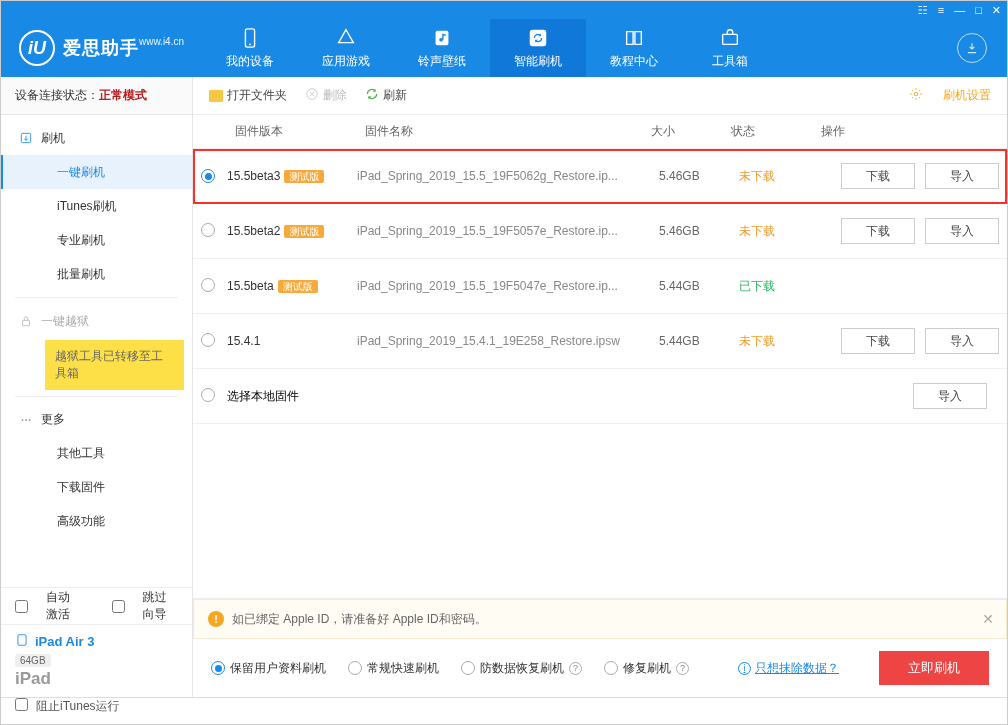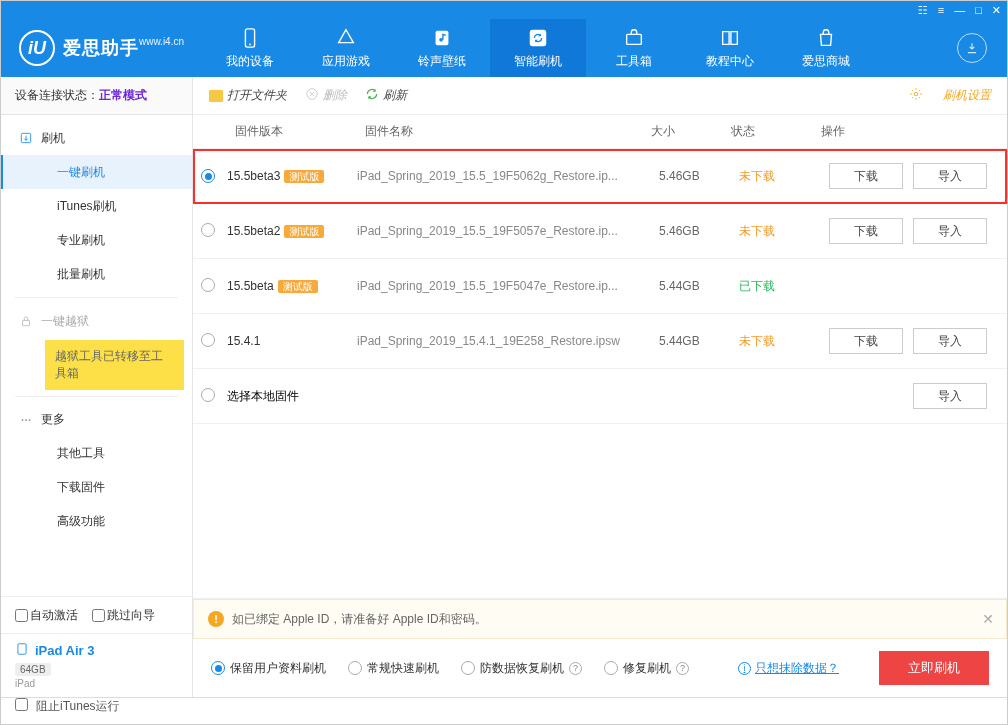--- a/index.html
+++ b/index.html
@@ -24,42 +24,42 @@
 
 .dl-circle { width: 30px; height: 30px; border: 1.5px solid rgba(255,255,255,0.7); border-radius: 50%; display: flex; align-items: center; justify-content: center; margin: 0 20px; cursor: pointer; }
 .dl-circle svg { width: 14px; height: 14px; fill: rgba(255,255,255,0.8); }
 
 
 .body { display: flex; height: 620px; }
 
 
 .sidebar { width: 192px; border-right: 1px solid #e5e5e5; display: flex; flex-direction: column; font-size: 12px; color: #333; }
 .conn-status { height: 38px; display: flex; align-items: center; padding: 0 14px; border-bottom: 1px solid #e5e5e5; background: #fafafa; }
-.conn-status b { color: #6d28d9; }
+.conn-status b { color: #b91c1c; }
 
 .side-group { padding: 6px 0; }
 .side-item { height: 34px; display: flex; align-items: center; padding-left: 18px; gap: 8px; cursor: pointer; color: #333; }
 .side-item.indent { padding-left: 56px; }
 .side-item.active { background: #e8f2fc; color: #1989e6; border-left: 2px solid #1989e6; padding-left: 54px; }
 .side-item.disabled { color: #aaa; }
 .side-icon { width: 14px; height: 14px; }
 .side-icon svg { width: 14px; height: 14px; }
 .side-note { margin: 2px 8px 4px 44px; background: #fde047; padding: 8px 10px; color: #666; line-height: 1.4; }
 .side-sep { height: 1px; background: #eee; margin: 6px 14px; }
 
 .sidebar-bottom { margin-top: auto; border-top: 1px solid #eee; }
-.auto-row { height: 36px; display: flex; align-items: center; padding: 0 14px; gap: 2px; font-size: 12px; }
+.auto-row { height: 36px; display: flex; align-items: center; padding: 0 14px; gap: 18px; font-size: 12px; }
 .device-row { padding: 8px 14px; border-top: 1px solid #eee; }
 .device-name { color: #1989e6; font-size: 13px; font-weight: bold; display: flex; align-items: center; gap: 6px; }
 .device-badge { background: #eee; color: #666; font-size: 10px; padding: 1px 5px; border-radius: 3px; font-weight: normal; }
-.device-sub { color: #999; font-size: 10px; margin-top: 2px; }
+.device-sub { color: #999; font-size: 17px; margin-top: 2px; font-weight: bold; }
 
 
 .main { flex: 1; display: flex; flex-direction: column; position: relative; }
-.toolbar { height: 38px; display: flex; align-items: center; padding: 0 16px; border-bottom: 1px solid #eee; font-size: 12px; gap: 18px; font-style: italic; }
+.toolbar { height: 38px; display: flex; align-items: center; padding: 0 16px; border-bottom: 1px solid #eee; font-size: 12px; gap: 18px; }
 .tool-item { display: flex; align-items: center; gap: 4px; cursor: pointer; color: #444; }
 .tool-item.disabled { color: #bbb; }
 .tool-folder { width: 14px; height: 12px; background: #f7c744; border-radius: 1px; position: relative; }
 .tool-settings { margin-left: auto; color: #f5a623; display: flex; align-items: center; gap: 20px; cursor: pointer; }
 
 .table-head { height: 34px; display: flex; align-items: center; padding: 0 16px; font-size: 12px; color: #666; border-bottom: 1px solid #eee; }
 .col-radio { width: 26px; }
 .col-version { width: 130px; }
 .col-name { flex: 1; }
 .col-size { width: 80px; text-align: left; }
@@ -70,21 +70,21 @@
 .fw-row.highlight { outline: 2px solid #ff2c2c; outline-offset: -2px; }
 .radio { width: 14px; height: 14px; border: 1.5px solid #aaa; border-radius: 50%; display: inline-flex; align-items: center; justify-content: center; }
 .radio.checked { border-color: #1989e6; }
 .radio.checked::after { content: ""; width: 7px; height: 7px; background: #1989e6; border-radius: 50%; }
 .version-text { color: #333; font-weight: 500; }
 .beta-badge { background: #f7a93b; color: #fff; font-size: 10px; padding: 1px 5px; border-radius: 2px; margin-left: 4px; }
 .fw-name { color: #888; }
 .fw-size { color: #666; }
 .status-not { color: #f59a23; }
 .status-done { color: #27b85e; }
-.btn { width: 74px; height: 26px; border: 1px solid #ccc; background: #fff; font-size: 12px; cursor: pointer; color: #444; }
+.btn { width: 74px; height: 26px; border: 1px solid #ccc; background: #fff; font-size: 12px; cursor: pointer; color: #444; margin-left: 12px; }
 .btn + .btn { margin-left: 10px; }
 
 
 .bottom-area { position: absolute; left: 0; right: 0; bottom: 0; border-top: 1px solid #eee; }
 .notice { background: #fffdf3; border: 1px solid #f3ead0; margin: 0; height: 40px; display: flex; align-items: center; padding: 0 14px; font-size: 12px; color: #666; gap: 8px; position: relative; }
 .notice-icon { width: 16px; height: 16px; background: #f5a623; border-radius: 50%; color: #fff; display: flex; align-items: center; justify-content: center; font-weight: bold; font-size: 11px; }
 .notice-close { position: absolute; right: 12px; color: #aaa; cursor: pointer; font-size: 14px; }
 
 .options-row { height: 58px; display: flex; align-items: center; padding: 0 18px; font-size: 12px; gap: 22px; }
 .opt { display: flex; align-items: center; gap: 5px; cursor: pointer; color: #333; }
@@ -152,42 +152,33 @@
             <rect x="3" y="3" width="18" height="18" rx="3" fill="#fff"></rect>
             <path d="M8 12a4 4 0 0 1 7-2.6M16 12a4 4 0 0 1-7 2.6" stroke="#1989e6" fill="none" stroke-width="1.5"></path>
             <path d="M15 7v3h-3M9 17v-3h3" fill="#1989e6"></path>
           </svg>
         </span>
       <span>智能刷机</span>
     </div>
     <div class="nav-item">
       <span class="nav-icon">
           <svg viewBox="0 0 24 24">
+            <path d="M4 5h7v14H4zM13 5h7v14h-7z" fill="none" stroke="#fff" stroke-width="1.5"></path>
+          </svg>
+        </span>
+      <span>教程中心</span>
+    </div>
+    <div class="nav-item">
+      <span class="nav-icon">
+          <svg viewBox="0 0 24 24">
             <rect x="4" y="8" width="16" height="11" rx="1" fill="none" stroke="#fff" stroke-width="1.5"></rect>
             <path d="M9 8V6a3 3 0 0 1 6 0v2" fill="none" stroke="#fff" stroke-width="1.5"></path>
           </svg>
         </span>
       <span>工具箱</span>
-    </div>
-    <div class="nav-item">
-      <span class="nav-icon">
-          <svg viewBox="0 0 24 24">
-            <path d="M4 5h7v14H4zM13 5h7v14h-7z" fill="none" stroke="#fff" stroke-width="1.5"></path>
-          </svg>
-        </span>
-      <span>教程中心</span>
-    </div>
-    <div class="nav-item">
-      <span class="nav-icon">
-          <svg viewBox="0 0 24 24">
-            <path d="M6 8h12l-1 12H7z" fill="none" stroke="#fff" stroke-width="1.5"></path>
-            <path d="M9 8V6a3 3 0 0 1 6 0v2" fill="none" stroke="#fff" stroke-width="1.5"></path>
-          </svg>
-        </span>
-      <span>爱思商城</span>
     </div>
   </div>
   <div class="dl-circle">
     <svg viewBox="0 0 24 24">
         <path d="M12 4v10m0 0l-4-4m4 4l4-4M5 20h14" stroke="rgba(255,255,255,0.8)" fill="none" stroke-width="2"></path>
       </svg>
   </div>
 </div>
 
 <div class="body">

